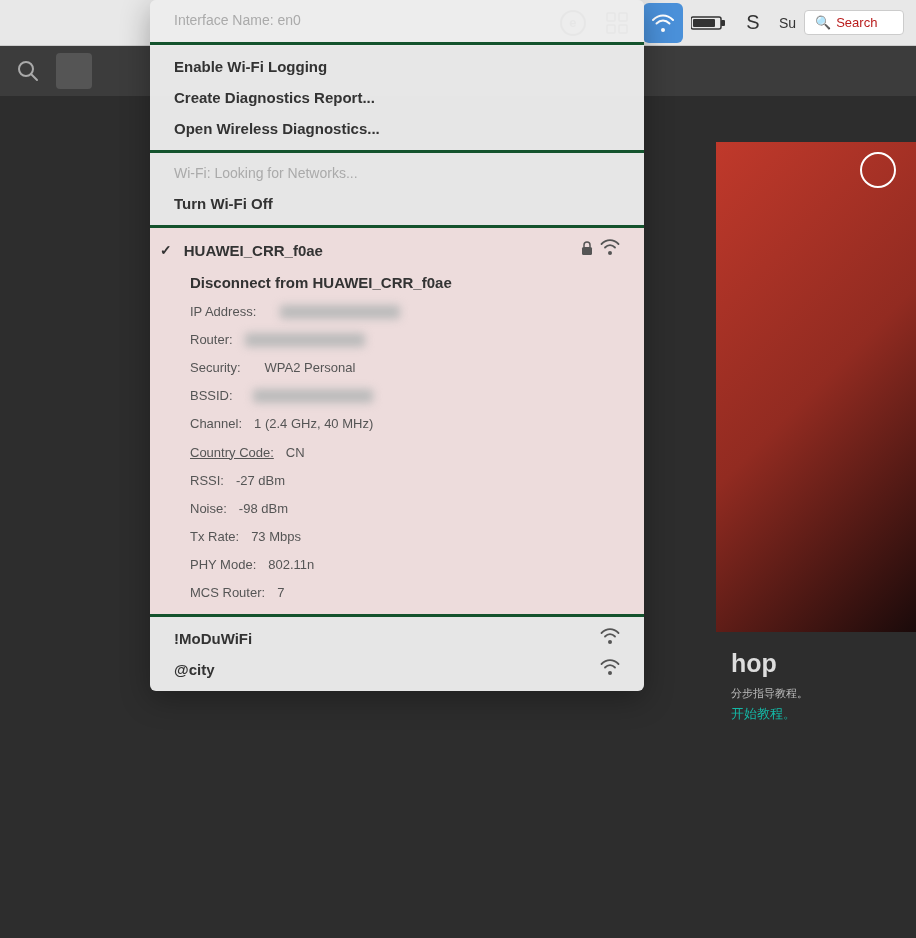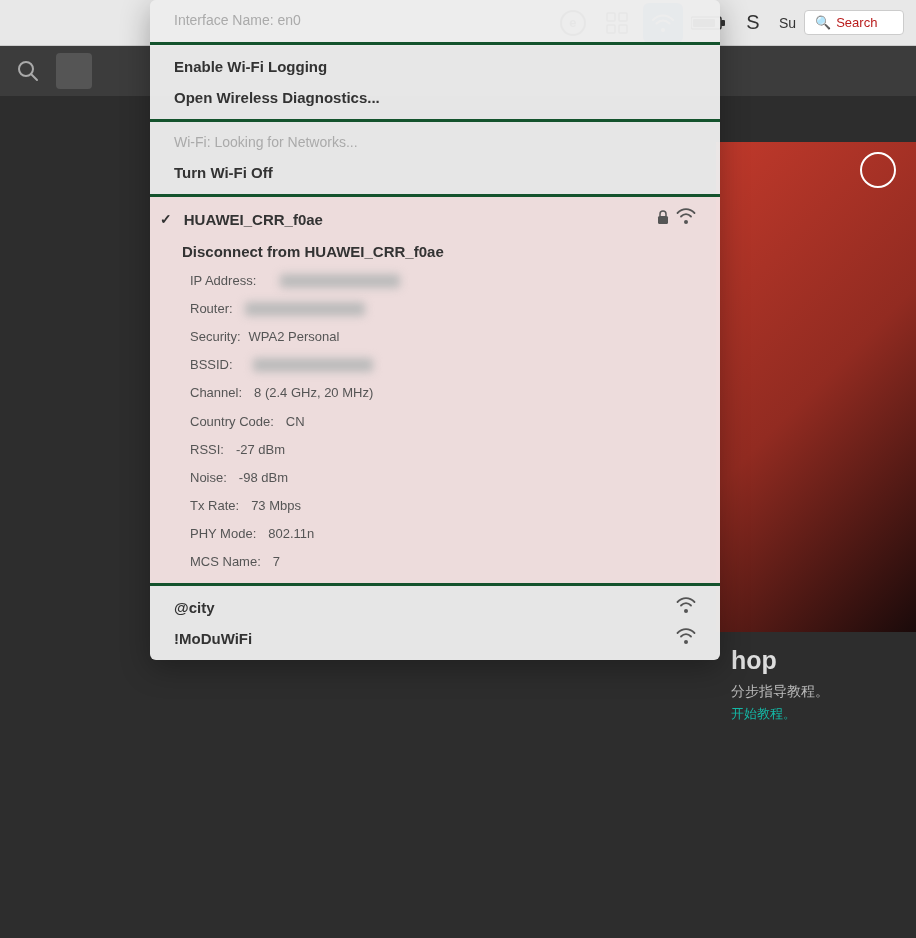--- a/index.html
+++ b/index.html
@@ -127,21 +127,21 @@
       padding: 15px;
       color: #ccc;
       font-size: 14px;
     }
 
     
     .wifi-dropdown {
       position: absolute;
       top: 0;
       left: 150px;
-      width: 570px;
+      width: 494px;
       background: rgba(236, 236, 236, 0.97);
       border-radius: 6px;
       box-shadow: 0 8px 30px rgba(0,0,0,0.3);
       z-index: 100;
       overflow: hidden;
     }
 
     .menu-section {
       padding: 6px 0;
     }
@@ -175,21 +175,21 @@
       font-size: 15px;
     }
 
     .menu-item.indented {
       padding-left: 40px;
       font-size: 13px;
       color: #555;
     }
 
     .menu-item.disconnect {
-      padding-left: 32px;
+      padding-left: 40px;
       font-weight: 600;
       font-size: 15px;
     }
 
     .checkmark {
       font-size: 14px;
       font-weight: bold;
       color: #333;
       margin-right: 4px;
     }
@@ -286,36 +286,39 @@
     </div>
     <div style="width:36px;height:36px;background:#555;border-radius:4px;"></div>
   </div>
 
   <div class="red-area">
     <div class="red-circle"></div>
   </div>
 
   <div class="right-text-area">
     <div style="font-size:25px; font-weight:600; color:#ddd; margin-bottom:8px;">hop</div>
-    <div style="font-size:14px; color:#bbb; margin-bottom:4px;">分步指导教程。</div>
+    <div style="font-size:11px; color:#bbb; margin-bottom:4px;">分步指导教程。</div>
     <div style="font-size:13px; color:#14b8a6;">开始教程。</div>
   </div>
 </div>
 
 <div class="wifi-dropdown">
 
   <div class="menu-section">
     <div class="menu-item disabled">
       <span>Interface Name: en0</span>
     </div>
   </div>
 
   <div class="menu-section">
     <div class="menu-item bold">
       <span>Enable Wi-Fi Logging</span>
+    </div>
+    <div class="menu-item bold">
+      <span>Create Diagnostics Report...</span>
     </div>
     <div class="menu-item bold">
       <span>Open Wireless Diagnostics...</span>
     </div>
   </div>
 
   <div class="menu-section">
     <div class="menu-item disabled">
       <span>Wi-Fi: Looking for Networks...</span>
     </div>
@@ -352,75 +355,75 @@
 
     <div class="menu-item indented">
       <span style="margin-right:16px;">IP Address:</span>
       <span class="blurred">&nbsp;&nbsp;&nbsp;&nbsp;&nbsp;&nbsp;&nbsp;&nbsp;&nbsp;&nbsp;&nbsp;&nbsp;&nbsp;&nbsp;</span>
     </div>
     <div class="menu-item indented">
       <span style="margin-right:4px;">Router:</span>
       <span class="blurred">&nbsp;&nbsp;&nbsp;&nbsp;&nbsp;&nbsp;&nbsp;&nbsp;&nbsp;&nbsp;&nbsp;&nbsp;</span>
     </div>
     <div class="menu-item indented">
-      <span style="margin-right:0;">Security:</span>
+      <span style="margin-right:16px;">Security:</span>
       <span>WPA2 Personal</span>
     </div>
     <div class="menu-item indented">
       <span style="margin-right:12px;">BSSID:</span>
       <span class="blurred">&nbsp;&nbsp;&nbsp;&nbsp;&nbsp;&nbsp;&nbsp;&nbsp;&nbsp;&nbsp;&nbsp;&nbsp;&nbsp;&nbsp;&nbsp;&nbsp;</span>
     </div>
     <div class="menu-item indented">
       <span style="margin-right:4px;">Channel:</span>
-      <span>8 (2.4 GHz, 20 MHz)</span>
-    </div>
-    <div class="menu-item indented">
-      <span style="margin-right:4px;">Country Code:</span>
+      <span>1 (2.4 GHz, 40 MHz)</span>
+    </div>
+    <div class="menu-item indented">
+      <span style="margin-right:4px;text-decoration:underline;">Country Code:</span>
       <span>CN</span>
     </div>
     <div class="menu-item indented">
       <span style="margin-right:4px;">RSSI:</span>
       <span>-27 dBm</span>
     </div>
     <div class="menu-item indented">
       <span style="margin-right:4px;text-align:right;">Noise:</span>
       <span>-98 dBm</span>
     </div>
     <div class="menu-item indented">
       <span style="margin-right:4px;">Tx Rate:</span>
       <span>73 Mbps</span>
     </div>
     <div class="menu-item indented">
       <span style="margin-right:4px;">PHY Mode:</span>
       <span>802.11n</span>
     </div>
     <div class="menu-item indented">
-      <span style="margin-right:4px;">MCS Name:</span>
+      <span style="margin-right:4px;">MCS Router:</span>
       <span>7</span>
     </div>
   </div>
 
   <div class="menu-section">
+
+    <div class="menu-item bold" style="justify-content: space-between;">
+      <span>!MoDuWiFi</span>
+      <span>
+        <svg width="20" height="16" viewBox="0 0 20 16" fill="none">
+          <path d="M10 12a2 2 0 1 1 0 4 2 2 0 0 1 0-4z" fill="#555"></path>
+          <path d="M5 8.5C6.5 7 8.1 6.2 10 6.2s3.5 0.8 5 2.3" stroke="#555" stroke-width="1.8" stroke-linecap="round" fill="none"></path>
+          <path d="M1.5 5C4 2.5 6.8 1.2 10 1.2S16 2.5 18.5 5" stroke="#555" stroke-width="1.8" stroke-linecap="round" fill="none"></path>
+        </svg>
+      </span>
+    </div>
 
     <div class="menu-item bold" style="justify-content: space-between;">
       <span>@city</span>
       <span>
         <svg width="20" height="16" viewBox="0 0 20 16" fill="none">
           <path d="M10 12a2 2 0 1 1 0 4 2 2 0 0 1 0-4z" fill="#555"></path>
           <path d="M5 8.5C6.5 7 8.1 6.2 10 6.2s3.5 0.8 5 2.3" stroke="#555" stroke-width="1.8" stroke-linecap="round" fill="none"></path>
           <path d="M1.5 5C4 2.5 6.8 1.2 10 1.2S16 2.5 18.5 5" stroke="#555" stroke-width="1.8" stroke-linecap="round" fill="none"></path>
         </svg>
       </span>
     </div>
-
-    <div class="menu-item bold" style="justify-content: space-between;">
-      <span>!MoDuWiFi</span>
-      <span>
-        <svg width="20" height="16" viewBox="0 0 20 16" fill="none">
-          <path d="M10 12a2 2 0 1 1 0 4 2 2 0 0 1 0-4z" fill="#555"></path>
-          <path d="M5 8.5C6.5 7 8.1 6.2 10 6.2s3.5 0.8 5 2.3" stroke="#555" stroke-width="1.8" stroke-linecap="round" fill="none"></path>
-          <path d="M1.5 5C4 2.5 6.8 1.2 10 1.2S16 2.5 18.5 5" stroke="#555" stroke-width="1.8" stroke-linecap="round" fill="none"></path>
-        </svg>
-      </span>
-    </div>
   </div>
 
 </div>
 
 </body></html>

